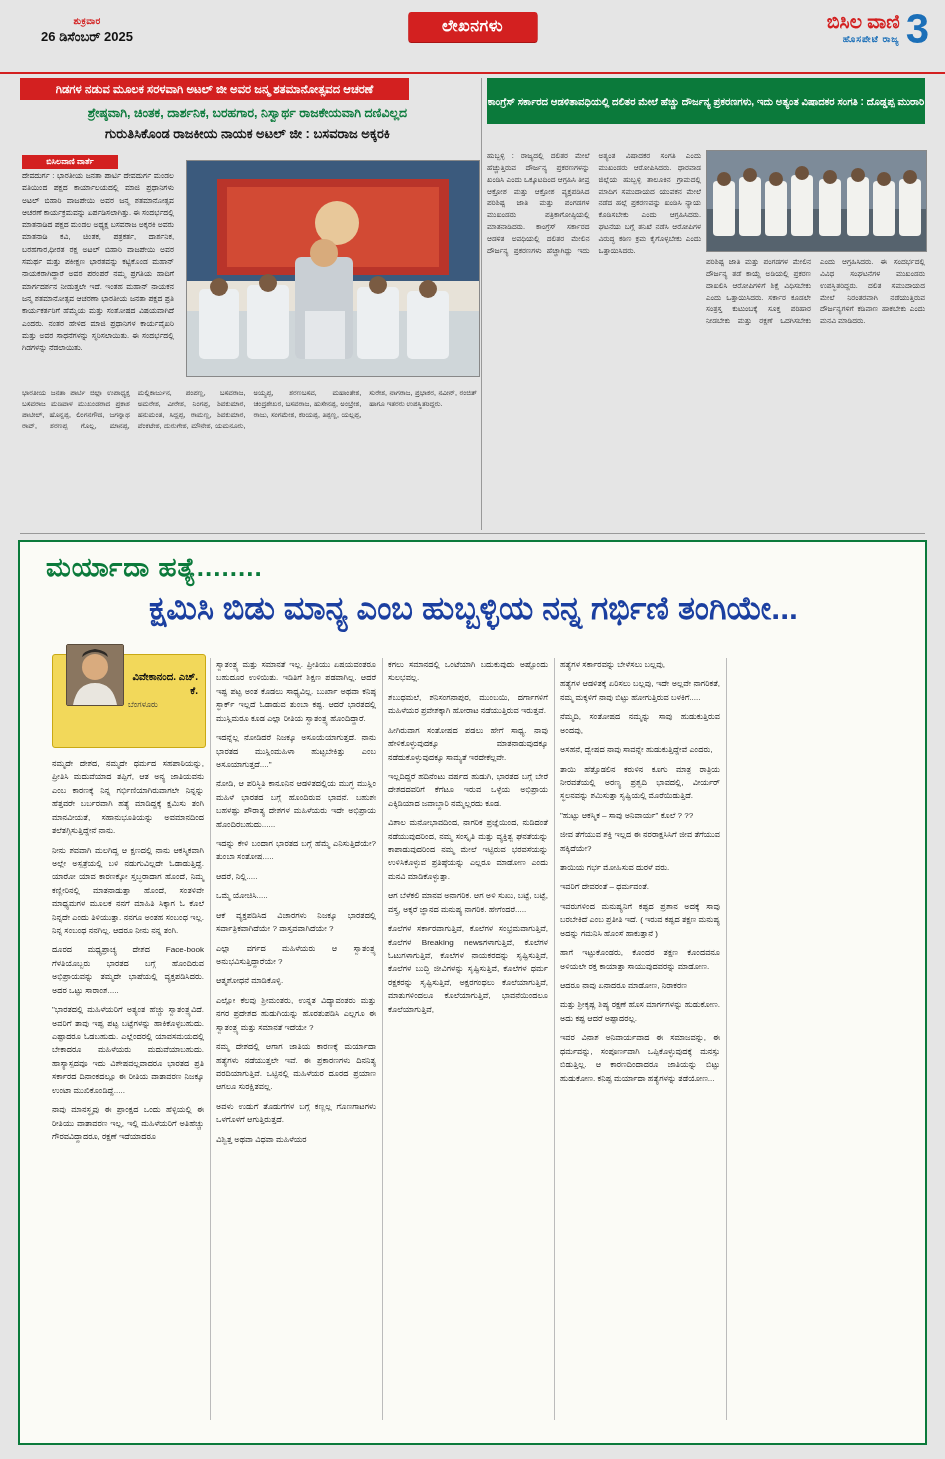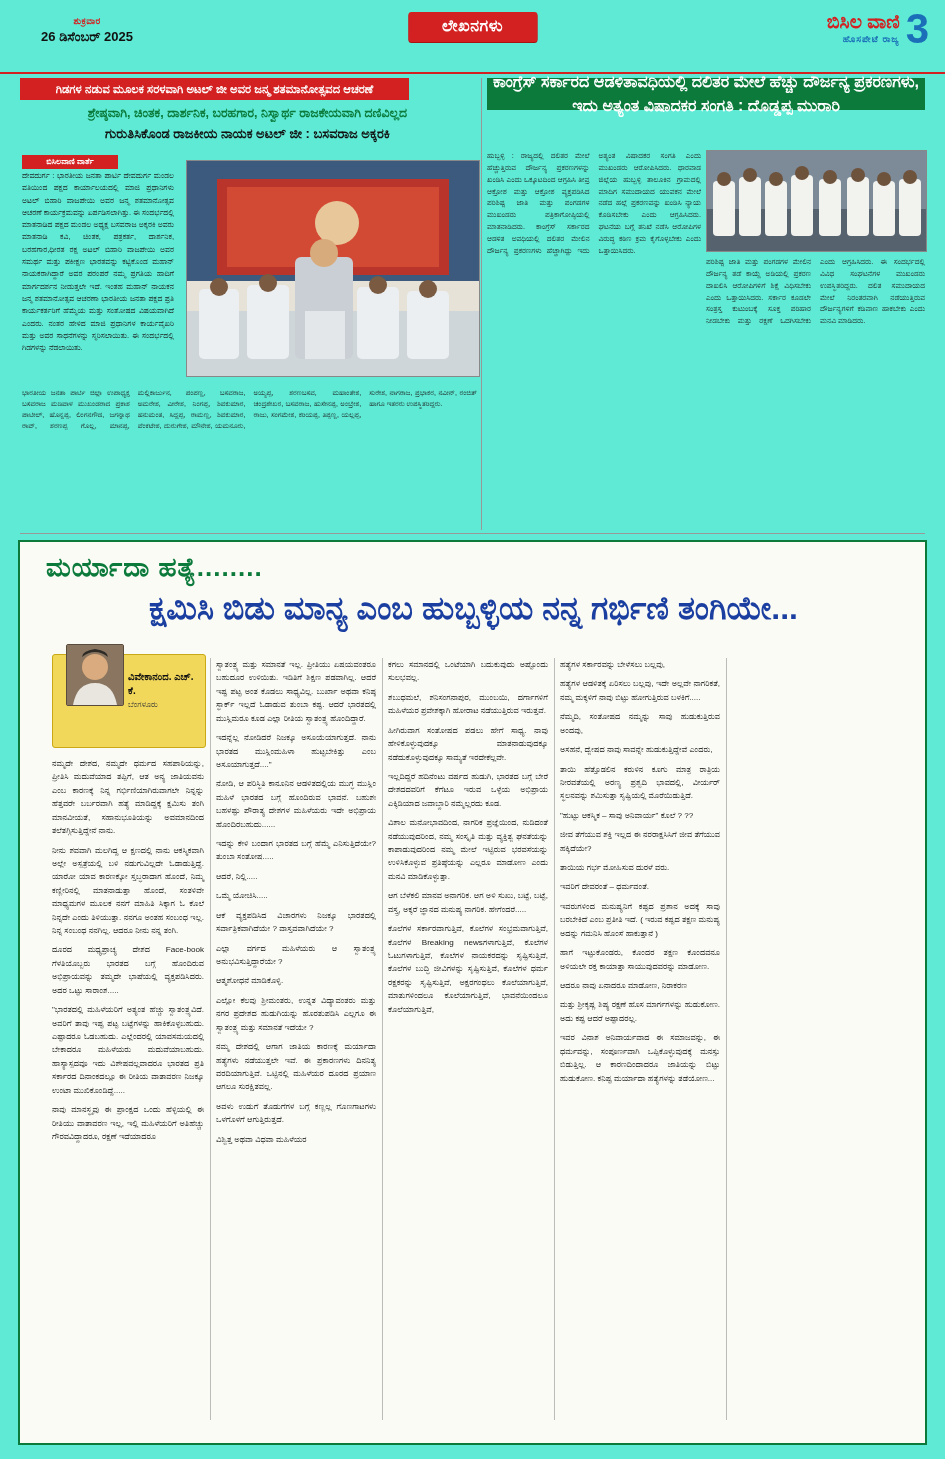--- a/index.html
+++ b/index.html
@@ -1,21 +1,21 @@
 <!DOCTYPE html>
 <html><head>
 <meta charset="utf-8">
 <style>
   html,body{margin:0;padding:0;background:#ffffff;}
   body{
     width:945px;height:1459px;position:relative;overflow:hidden;
     font-family:"Liberation Sans", sans-serif;
     color:#111;
   }
-  .page{position:absolute;inset:0;background:#5eead4;}
+  .page{position:absolute;inset:0;background:#e5e5e5;}
 
   
   .masthead{
     position:absolute;left:0;right:0;top:0;height:72px;
     border-bottom:2px solid #d32020;
   }
   .mh-left{position:absolute;left:22px;top:16px;text-align:center;width:130px;}
   .mh-left .wd{color:#d32020;font-size:9px;font-weight:bold;letter-spacing:.3px;}
   .mh-left .dt{color:#111;font-size:13px;font-weight:bold;margin-top:2px;}
   .mh-center{
@@ -30,22 +30,22 @@
   .mh-right .brand .b2{color:#1b6fb8;font-size:9px;font-weight:bold;letter-spacing:1px;margin-top:3px;}
   .mh-right .pageno{color:#1b6fb8;font-size:42px;font-weight:bold;line-height:.9;}
 
   
   .band-left{
     position:absolute;left:20px;top:78px;width:389px;height:22px;
     background:#d32020;color:#fff;font-size:11.5px;font-weight:bold;
     display:flex;align-items:center;justify-content:center;text-align:center;
   }
   .band-right{
-    position:absolute;left:487px;top:78px;width:438px;height:32px;
-    background:#0b7a3b;color:#fff;font-size:16px;font-weight:bold;
+    position:absolute;left:487px;top:78px;width:438px;height:46px;
+    background:#0b7a3b;color:#fff;font-size:10px;font-weight:bold;
     display:flex;flex-direction:column;align-items:center;justify-content:center;
     text-align:center;line-height:1.5;
   }
   .band-left2{
     position:absolute;left:20px;top:103px;width:455px;height:20px;
     color:#0b7a3b;font-size:12.5px;font-weight:bold;
     display:flex;align-items:center;justify-content:center;text-align:center;
   }
 
   .sub-head{
@@ -105,21 +105,21 @@
   .author-card{
     position:absolute;left:32px;top:112px;width:152px;height:92px;
     background:#f2d85a;border:1px solid #c9a915;border-radius:3px;
     display:flex;align-items:flex-end;justify-content:center;
   }
   .author-photo{
     position:absolute;left:46px;top:102px;width:56px;height:60px;
     background:#7b6a55;border:1px solid #5a4c3c;border-radius:2px;
   }
   .author-name{
-    position:absolute;left:108px;top:128px;width:70px;text-align:left;
+    position:absolute;left:108px;top:128px;width:70px;text-align:right;
     font-size:10px;font-weight:bold;color:#111;line-height:1.4;
   }
   .author-place{
     position:absolute;left:108px;top:158px;width:70px;text-align:left;
     font-size:8px;color:#333;
   }
 
   .fcol{
     position:absolute;font-size:8.1px;line-height:1.66;text-align:justify;color:#171717;
   }

